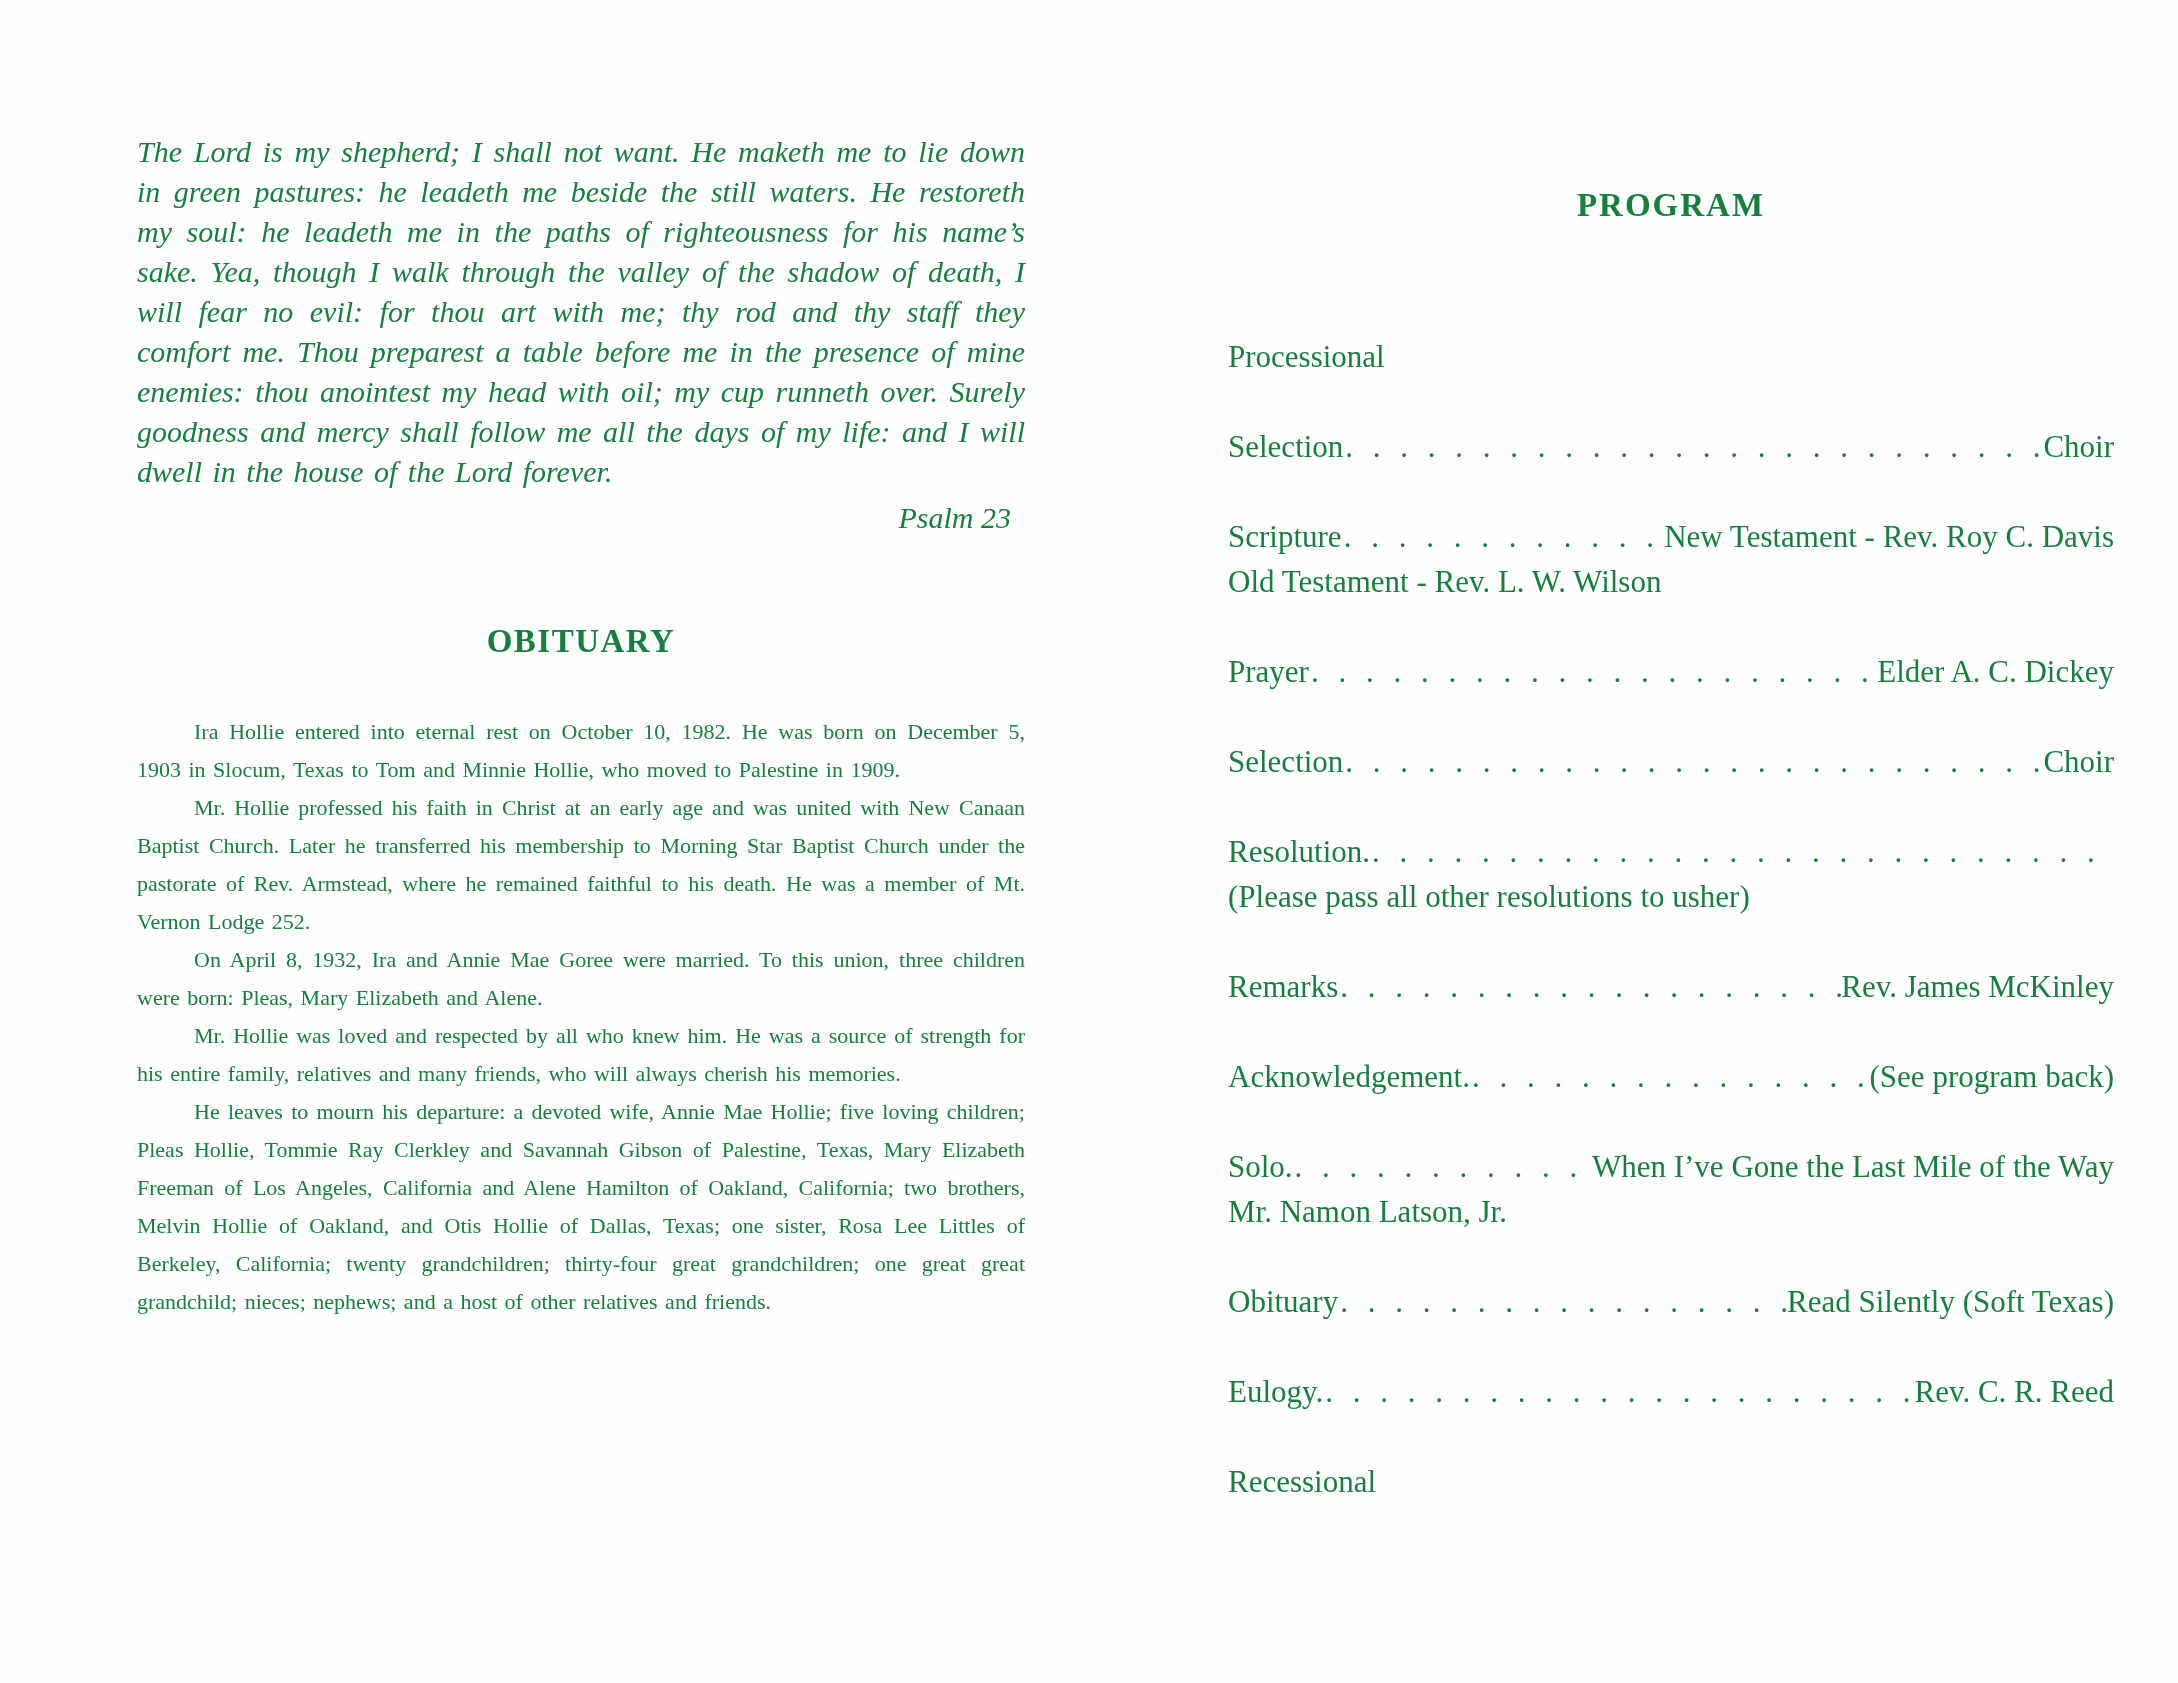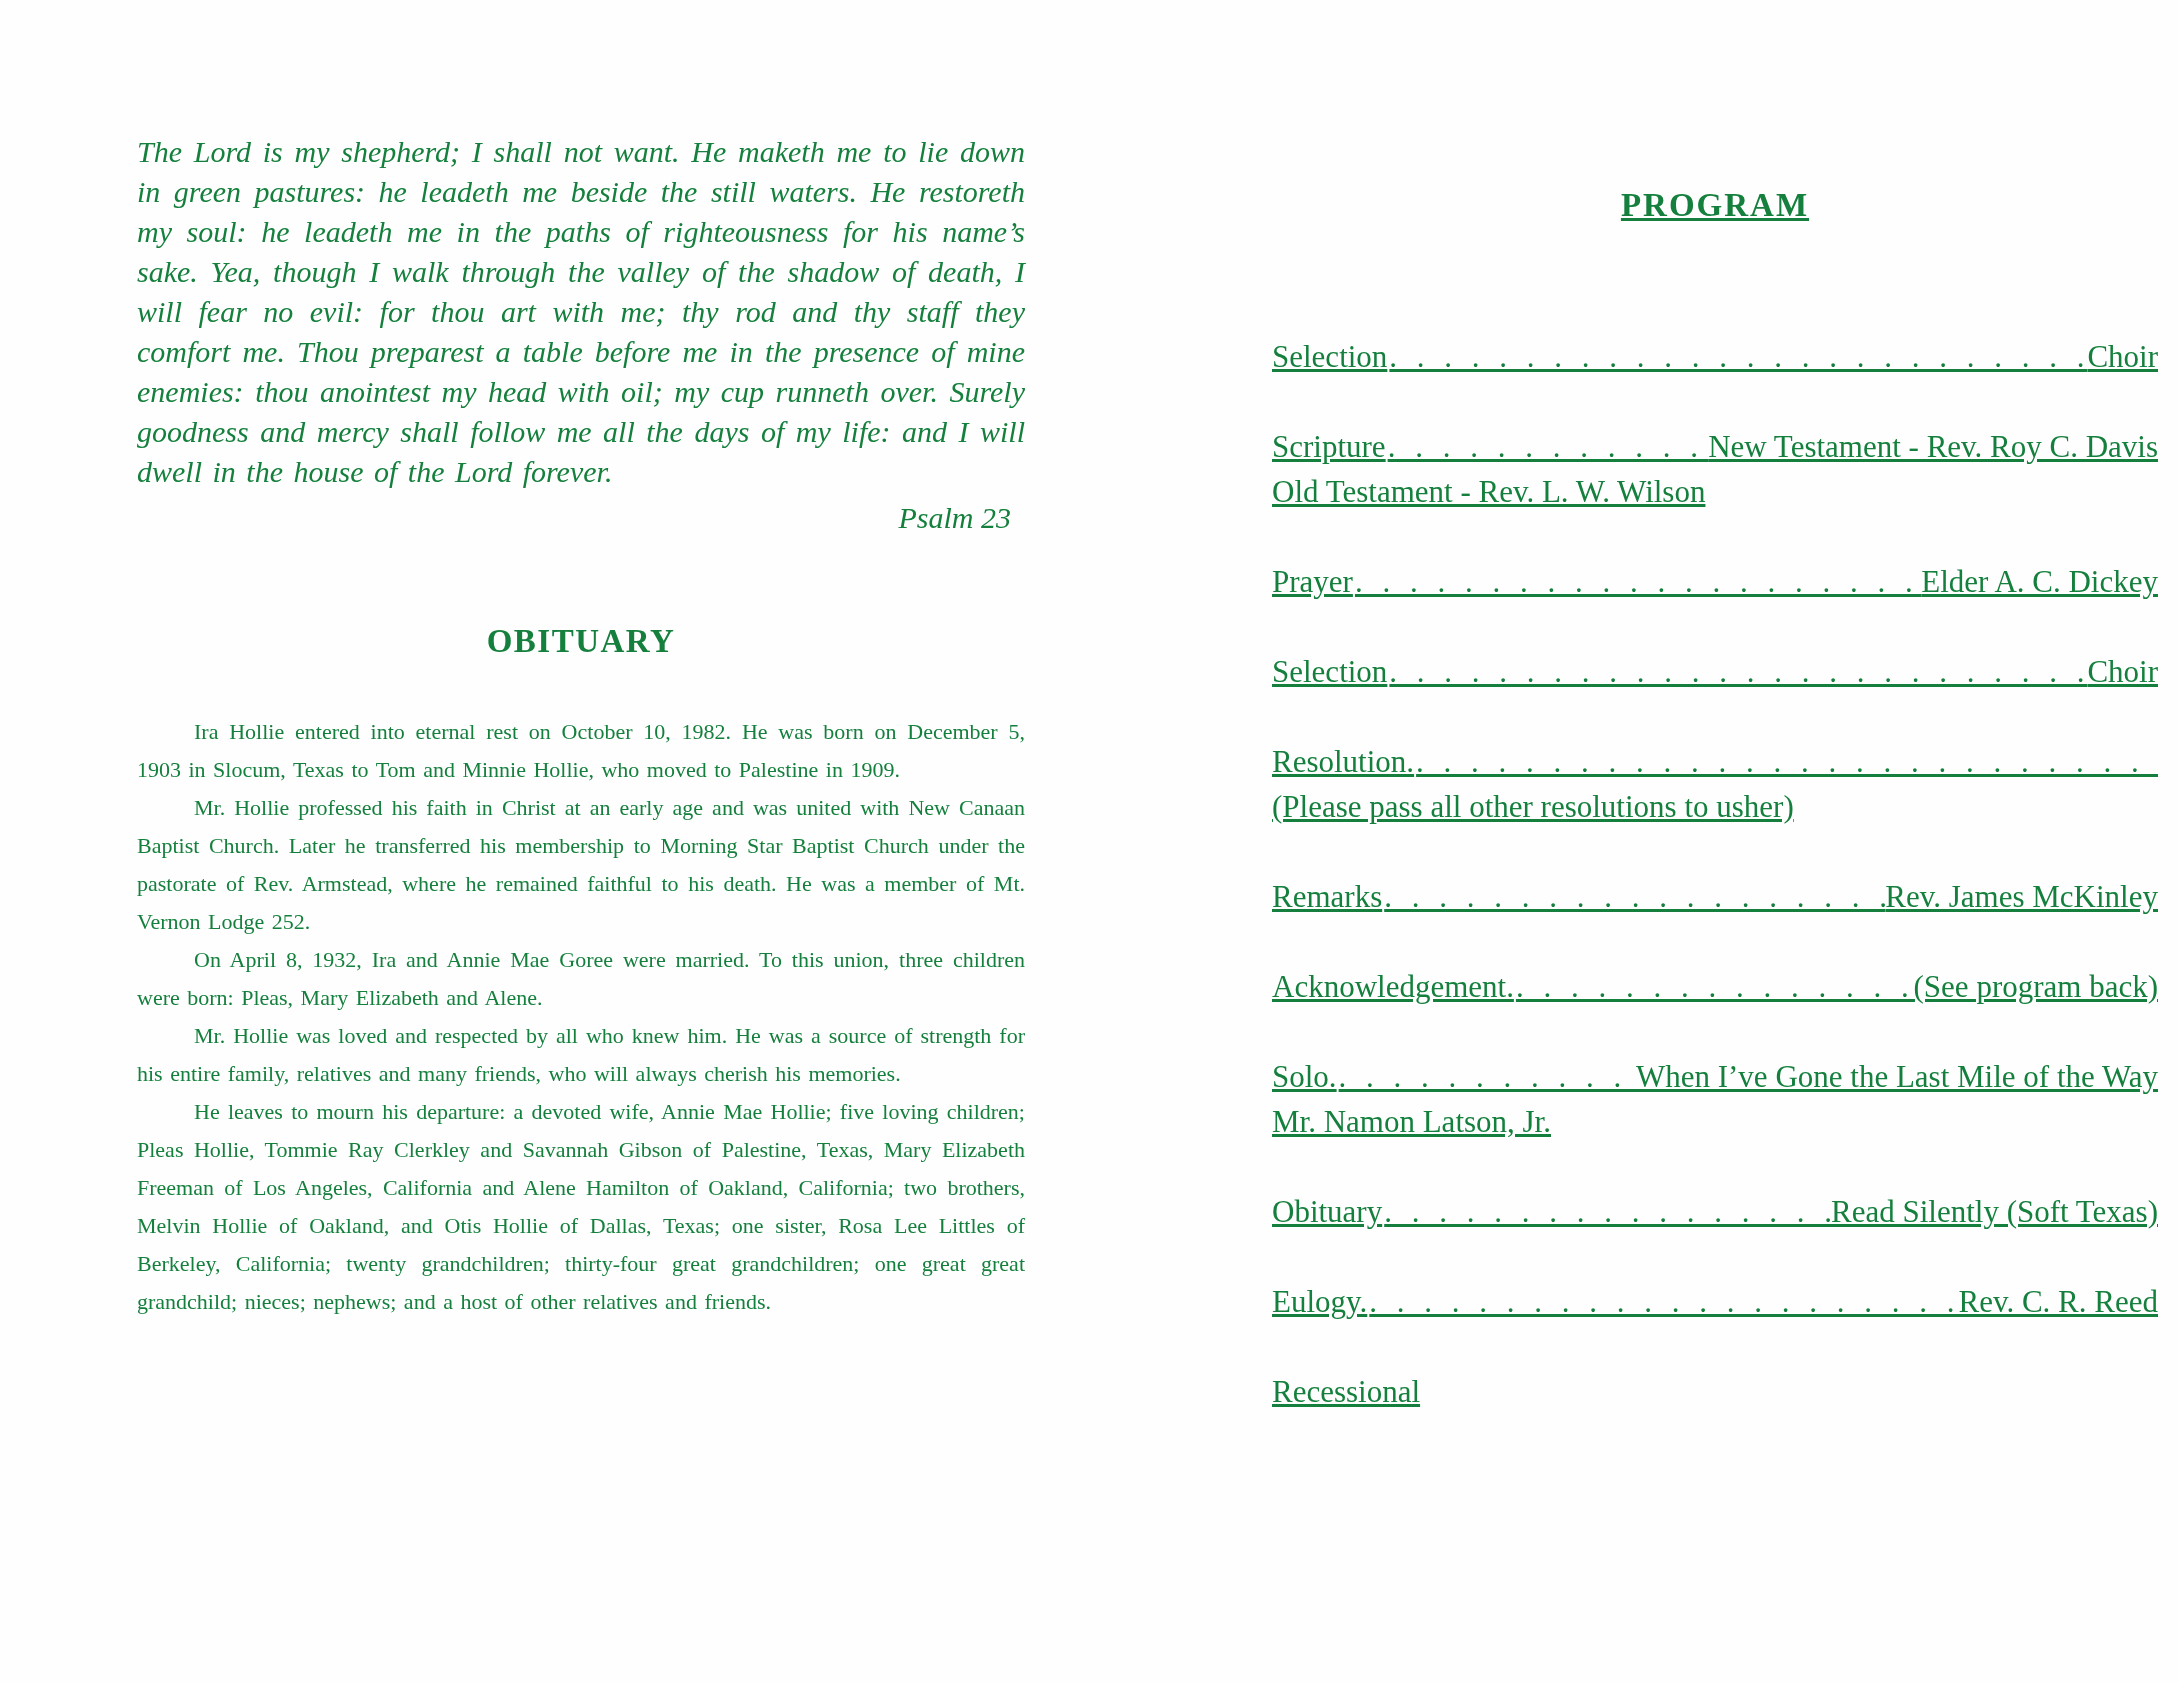--- a/index.html
+++ b/index.html
@@ -56,24 +56,23 @@
     font-size: 22px;
     line-height: 38px;
     text-align: justify;
     text-indent: 57px;
     word-spacing: 2px;
   }
 
   
   .right-col {
     position: absolute;
-    left: 1272px;
+    left: 1228px;
     top: 183px;
     width: 886px;
-    text-decoration: underline;
   }
   .program-heading {
     margin: 0;
     font-size: 33px;
     line-height: 44px;
     font-weight: bold;
     text-align: center;
     letter-spacing: 2px;
   }
   .program-list {
@@ -122,20 +121,23 @@
       <p>Mr. Hollie was loved and respected by all who knew him. He was a source of strength for his entire family, relatives and many friends, who will always cherish his memories.</p>
       <p>He leaves to mourn his departure: a devoted wife, Annie Mae Hollie; five loving children; Pleas Hollie, Tommie Ray Clerkley and Savannah Gibson of Palestine, Texas, Mary Elizabeth Freeman of Los Angeles, California and Alene Hamilton of Oakland, California; two brothers, Melvin Hollie of Oakland, and Otis Hollie of Dallas, Texas; one sister, Rosa Lee Littles of Berkeley, California; twenty grandchildren; thirty-four great grandchildren; one great great grandchild; nieces; nephews; and a host of other relatives and friends.</p>
     </div>
   </div>
 
   <div class="right-col">
     <h2 class="program-heading">PROGRAM</h2>
 
     <div class="program-list">
 
+      <div class="prog-row">
+        <span class="prog-label">Processional</span>
+      </div>
 
       <div class="prog-row">
         <span class="prog-label">Selection</span>
         <span class="leader">. . . . . . . . . . . . . . . . . . . . . . . . . . . . . . . . . . . . . . . . . . . . . . . . . . . . . . . . . . . . </span>
         <span class="prog-value">Choir</span>
       </div>
 
       <div class="prog-row tight">
         <span class="prog-label">Scripture</span>
         <span class="leader">. . . . . . . . . . . . . . . . . . . . . . . . . . . . . . . . . . . . . . . . . . . . . . . . . . . . . . . . . . . . </span>

